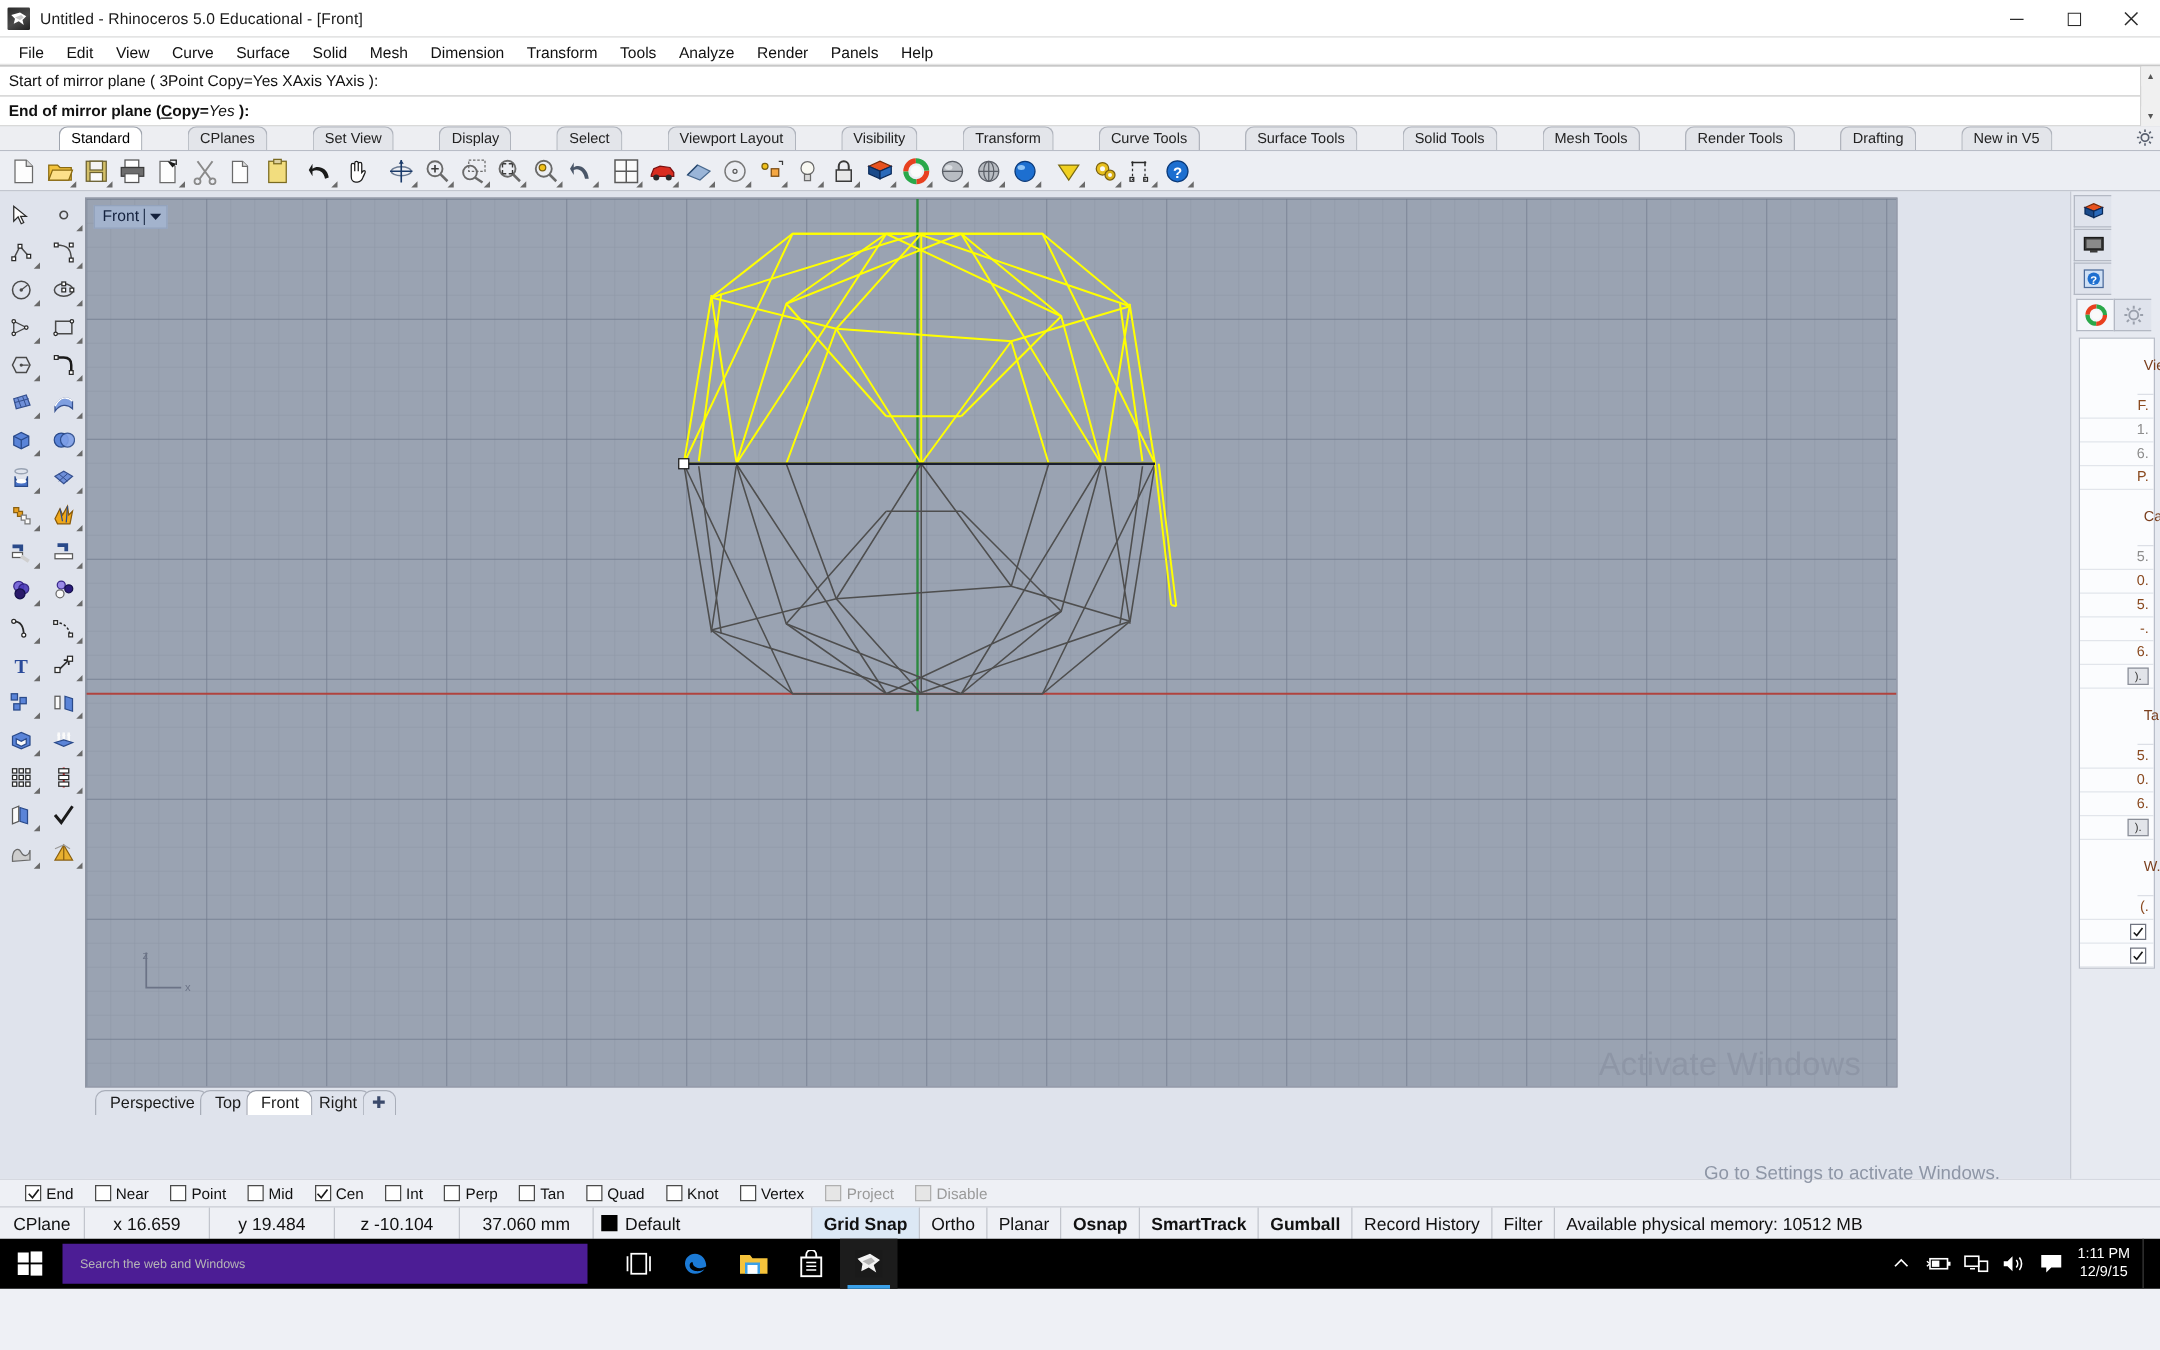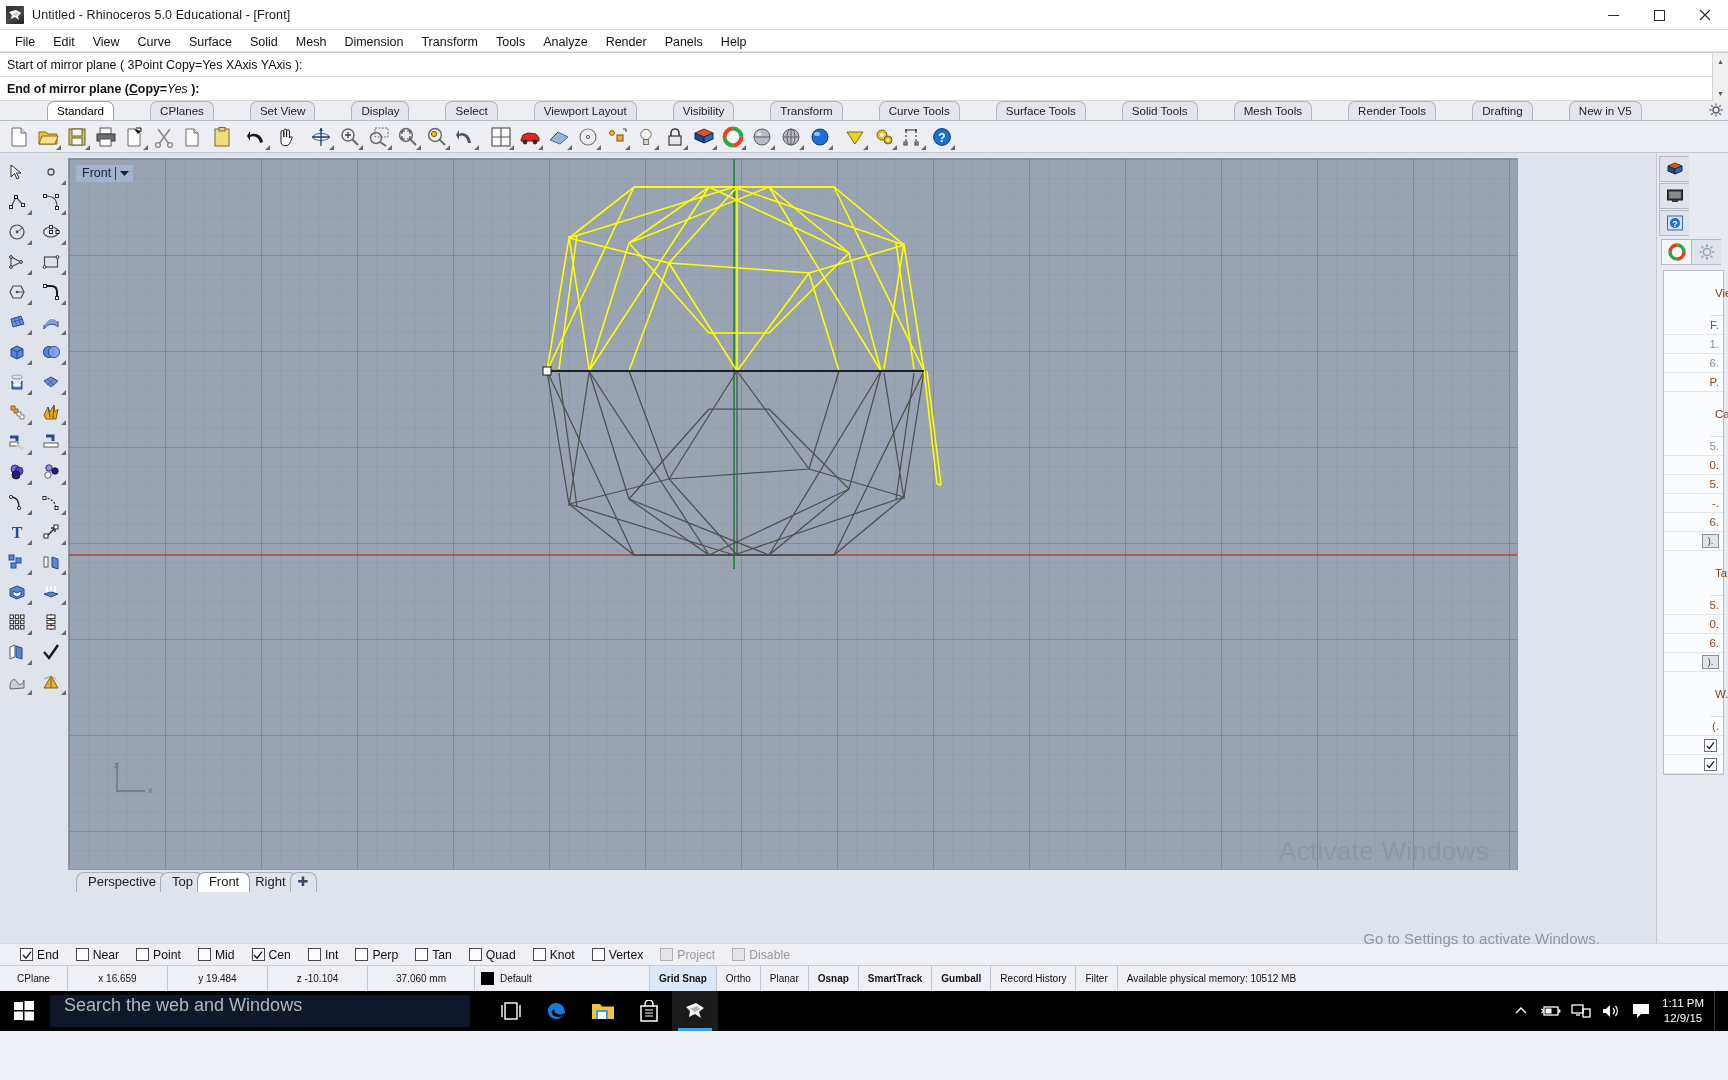--- a/index.html
+++ b/index.html
@@ -201,43 +201,43 @@
   .osnap.dis { color: #9a9a9a; }
   .cbox {
     width: 13px; height: 13px; background: #fff; border: 1px solid #4a4a4a;
     display: flex; align-items: center; justify-content: center;
   }
   .cbox.dis { background: #e6e6e6; border-color: #b0b0b0; }
 
   
   .statusbar {
     height: 26px; background: #eef0f5; display: flex; align-items: stretch;
-    border-top: 1px solid #c9ccd4; font-size: 10px; color: #111;
+    border-top: 1px solid #c9ccd4; font-size: 14px; color: #111;
   }
   .sb {
     display: flex; align-items: center; justify-content: center;
     border-right: 1px solid #c2c5cd; padding: 0 9px; white-space: nowrap;
   }
   .sb.bold { font-weight: bold; }
   .sb.hl { background: #dce8f5; font-weight: bold; }
   .sb.layer { justify-content: flex-start; padding-left: 6px; gap: 6px; }
   .swatch { width: 13px; height: 13px; background: #000; }
   .sb.grow { flex: 1; justify-content: flex-start; border-right: none; }
 
   
   .taskbar {
     height: 40px; background: #000000; display: flex; align-items: center;
     position: relative;
   }
   .startbtn {
     width: 48px; height: 40px; display: flex; align-items: center; justify-content: center;
   }
   .searchbox {
-    width: 420px; height: 32px; background: #0f172a; color: #b6b6b6;
-    display: flex; align-items: flex-start; padding-left: 14px; font-size: 18px;
+    width: 420px; height: 32px; background: #4c1d95; color: #b6b6b6;
+    display: flex; align-items: center; padding-left: 14px; font-size: 10px;
     margin-left: 2px;
   }
   .tbicon {
     width: 46px; height: 40px; display: flex; align-items: center; justify-content: center;
     position: relative;
   }
   .tbicon.activeapp { background: #1c1c1c; }
   .tbicon.activeapp::after {
     content: ''; position: absolute; bottom: 0; left: 6px; right: 6px; height: 3px;
     background: #3aa0e8;

